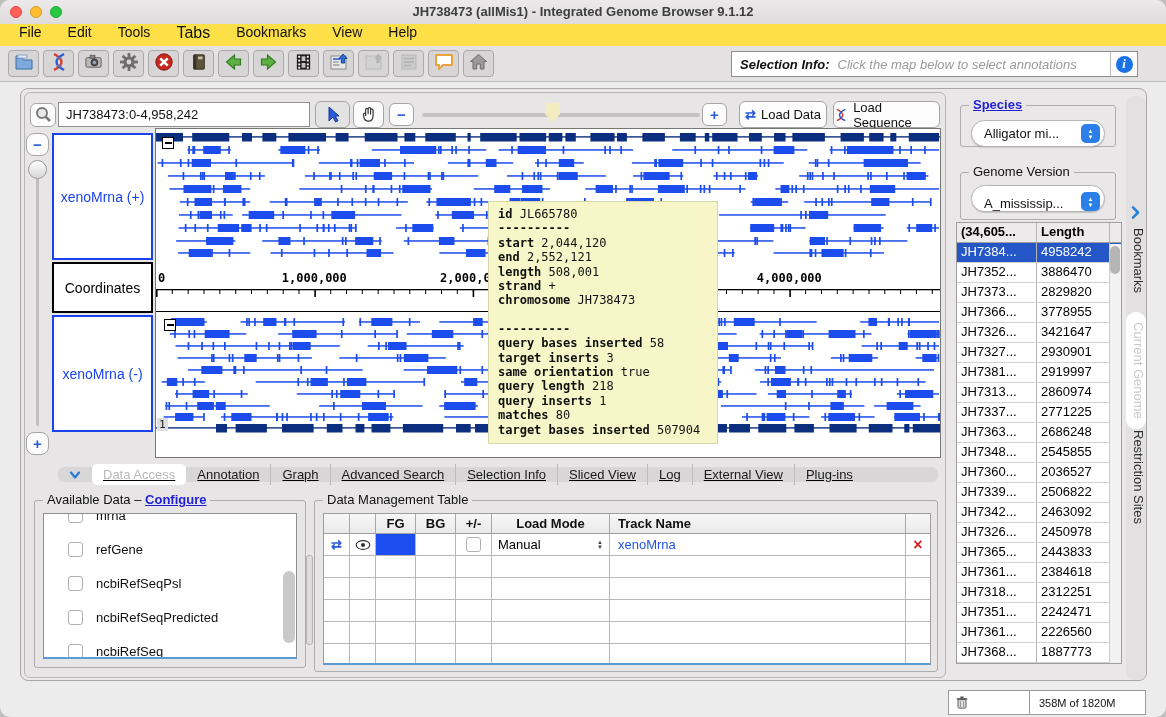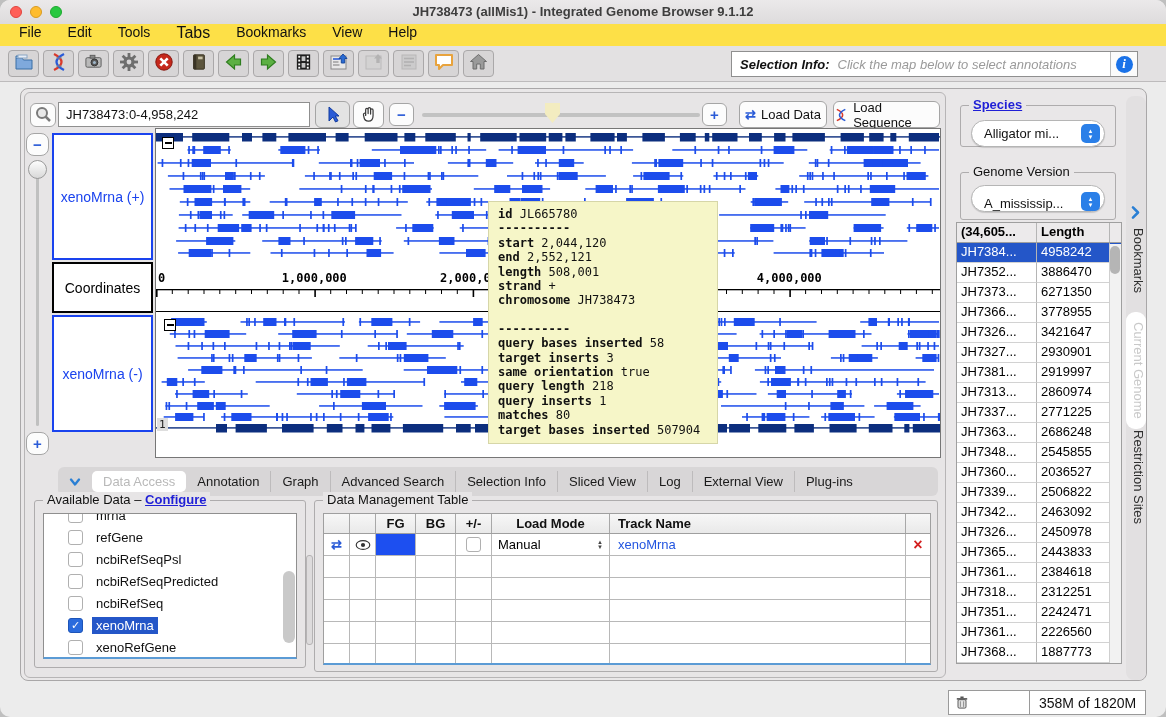--- a/index.html
+++ b/index.html
@@ -82,38 +82,38 @@
   .rownum { position:absolute; left:1px; top:289px; background:#dedede; font-family:"DejaVu Sans Mono",monospace;
             font-size:11px; padding:0 2px; color:#222; z-index:3;}
   .tooltip { position:absolute; left:332px; top:72px; width:230px; z-index:5;
              border:1px solid #d6d6a8; padding:5px 0 6px 9px;
              font-family:"DejaVu Sans Mono",monospace; font-size:12px; line-height:14.4px; color:#111;}
   .tooltip .k { font-weight:bold; }
   .tooltip .divline { font-weight:bold; letter-spacing:0; }
   .tooltip .gap { height:14px; }
 
   
-  .btabs { position:absolute; left:58px; top:467px; width:880px; height:29px;
-           background:#d8d6d7; border-radius:6px; display:flex; align-items:center; }
+  .btabs { position:absolute; left:58px; top:467px; width:880px; height:15px;
+           background:#d8d6d7; border-radius:6px; display:flex; align-items:center;text-decoration:underline; }
   .chevbox { width:34px; display:flex; align-items:center; justify-content:center; }
   .btab { font-size:13px; color:#1a1a1a; padding:3px 11px; border-left:1px solid #bdbbbc; white-space:nowrap;}
   .btab:nth-child(2){ border-left:none; }
   .btab.sel { background:#fff; border-radius:5px; color:#b9b9b9; border-left:none;}
   .btab.sel + .btab { border-left:none; }
 
   
   .fieldset { position:absolute; border:1px solid #aeacad; border-radius:3px; }
   .legend { position:absolute; top:-9px; left:8px; background:#e7e5e6; padding:0 4px;
             font-size:13px; color:#111; white-space:nowrap;}
   .link { color:#1f1fd6; font-weight:bold; text-decoration:underline; }
 
   
   .adlist { position:absolute; left:8px; top:12px; right:8px; bottom:8px; background:#fff;
             border:1px solid #8f8f8f; border-bottom:2px solid #5b9bd5; overflow:hidden; }
-  .aditem { display:flex; align-items:center; height:22px; padding-left:24px; gap:9px; }
+  .aditem { display:flex; align-items:center; height:22px; padding-left:24px; gap:9px;margin-top:12px; }
   .cbox { width:15px; height:15px; border:1px solid #b0b0b0; border-radius:3px; background:#fff;
           flex:0 0 auto; display:flex; align-items:center; justify-content:center;
           font-size:11px; color:#fff; }
   .cbox.on { background:#2a6bdd; border-color:#1d54b8; }
   .aditem .lbl { font-size:13px; color:#111; padding:1px 4px; }
   .aditem.sel .lbl { background:#2456c8; color:#fff; }
   .adscroll { position:absolute; right:1px; top:40%; width:12px; height:72px;
               background:#c9c9c9; border-radius:6px; }
   .splitter { position:absolute; left:306px; top:555px; width:7px; height:90px;
               background:#dddbdc; border:1px solid #b5b3b4; border-radius:3px;}
@@ -160,21 +160,21 @@
               background:#e2e0e1; border-radius:8px; }
   .side-chev { position:absolute; left:1px; top:108px; }
   .sidetab { position:absolute; left:0; width:20px; writing-mode:vertical-rl; font-size:13px;
              color:#2e2e2e; text-align:center; white-space:nowrap;}
   .sidetab.sel { background:#fff; border-radius:9px; color:#c9c9c9; padding:10px 0; }
 
   
   .status { position:absolute; left:948px; top:690px; width:198px; height:25px;
             background:#fff; border:1px solid #9a9a9a; display:flex; align-items:center; }
   .mem-yellow { width:56px; height:100%; border-right:1px solid #9a9a9a; margin-left:4px;}
-  .mem-text { font-size:14px; color:#111; padding-left:9px; white-space:nowrap;}
+  .mem-text { font-size:11px; color:#111; padding-left:9px; white-space:nowrap;}
 </style>
 </head>
 <body>
 
 <div class="app">
 
   <div class="titlebar">
     <div class="tl red"></div>
     <div class="tl yel"></div>
     <div class="tl grn"></div>
@@ -1563,21 +1563,21 @@
       <div class="seq-row sel">
         <div class="seq-c1">JH7384...</div>
         <div class="seq-c2">4958242</div>
       </div>
       <div class="seq-row">
         <div class="seq-c1">JH7352...</div>
         <div class="seq-c2">3886470</div>
       </div>
       <div class="seq-row">
         <div class="seq-c1">JH7373...</div>
-        <div class="seq-c2">6271350</div>
+        <div class="seq-c2">2829820</div>
       </div>
       <div class="seq-row">
         <div class="seq-c1">JH7366...</div>
         <div class="seq-c2">3778955</div>
       </div>
       <div class="seq-row">
         <div class="seq-c1">JH7326...</div>
         <div class="seq-c2">3421647</div>
       </div>
       <div class="seq-row">

